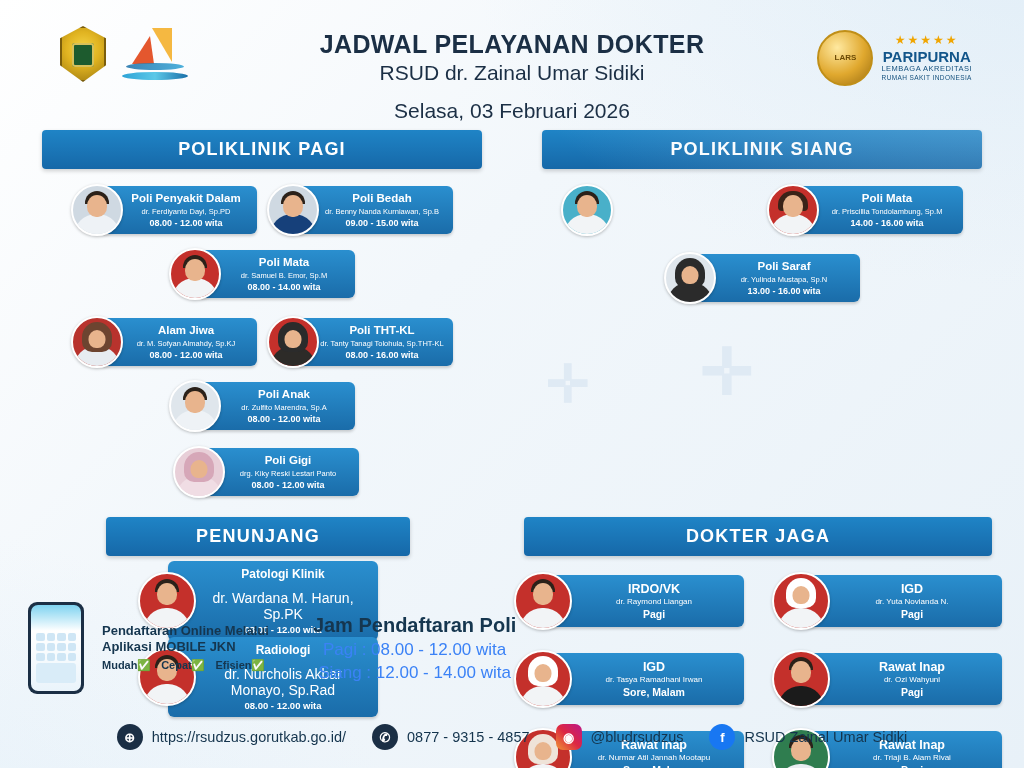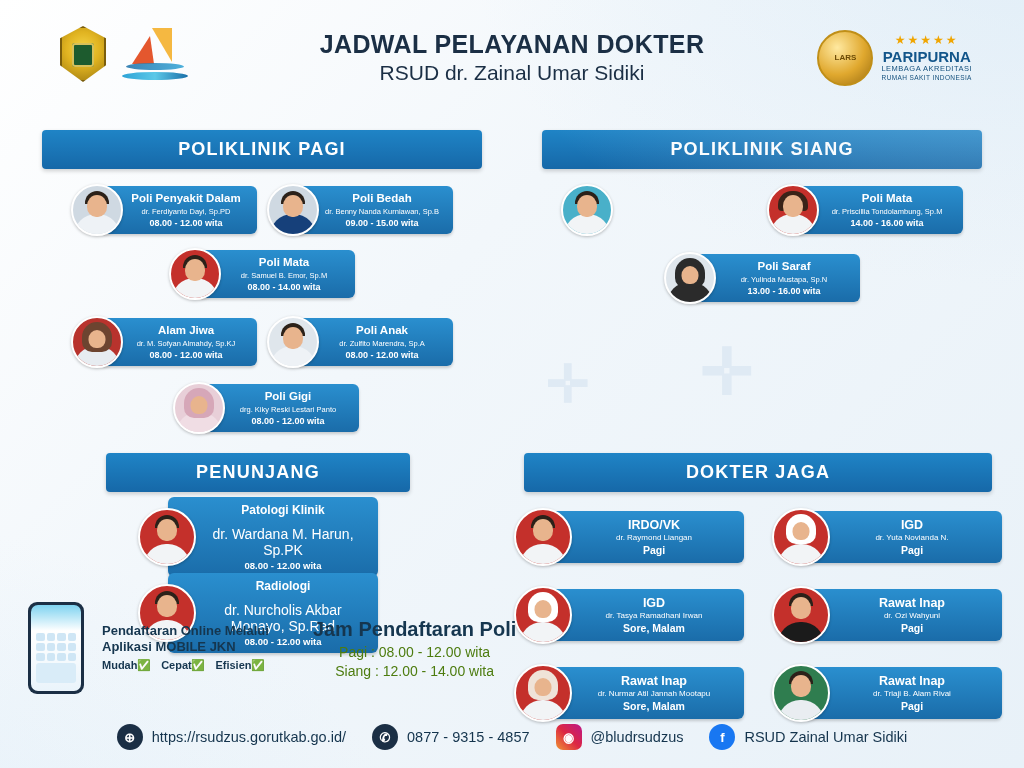--- a/index.html
+++ b/index.html
@@ -217,21 +217,21 @@
     position:absolute; left:5px; right:5px; bottom: 8px; height: 20px;
     background:#d9ecf8; border-radius:3px;
   }
   .jkn-text { line-height: 1.25; }
   .jkn-l1 { font-size: 13px; font-weight: bold; color:#15364f; }
   .jkn-l2 { font-size: 13px; font-weight: bold; color:#15364f; }
   .jkn-tags { margin-top: 4px; font-size: 11px; font-weight: bold; color:#15364f; display:flex; gap:10px; }
   .jkn-tags span .chk { color: #23a455; }
   .jam-daftar { margin-left: 26px; text-align: center; }
   .jam-daftar .h { font-size: 20px; font-weight: bold; color:#15364f; }
-  .jam-daftar .l { font-size: 14px; color:#4d7c0f; margin-top: 3px; }
+  .jam-daftar .l { font-size: 17px; color:#3b82f6; margin-top: 3px; }
 
   footer {
     position: absolute; left: 0; bottom: 0; width: 100%;
     height: 62px; display: flex; align-items: center; justify-content: center;
     gap: 26px;
   }
   .f-item { display: flex; align-items: center; gap: 9px; font-size: 14.5px; color:#14344d; }
   .f-ic {
     width: 26px; height: 26px; border-radius: 50%;
     display: flex; align-items: center; justify-content: center;
@@ -255,20 +255,21 @@
       <div class="sail2"></div>
       <div class="sail1"></div>
       <div class="wave2"></div>
       <div class="wave"></div>
     </div>
   </div>
 
   <div class="title-block">
     <div class="title-main">JADWAL PELAYANAN DOKTER</div>
     <div class="title-sub">RSUD dr. Zainal Umar Sidiki</div>
+    <div class="title-date">Selasa, 03 Februari 2026</div>
   </div>
 
   <div class="accred">
     <div class="accred-medal">LARS</div>
     <div class="accred-text">
       <div class="accred-stars">★★★★★</div>
       <div class="accred-name">PARIPURNA</div>
       <div class="accred-org">LEMBAGA AKREDITASI</div>
       <div class="accred-org2">RUMAH SAKIT INDONESIA</div>
     </div>
@@ -328,20 +329,32 @@
             <div class="hair" style="background:#6d4430"></div>
             <div class="head"></div>
         </div>
         <div class="pill">
           <div class="poli">Alam Jiwa</div>
           <div class="dokter">dr. M. Sofyan Almahdy, Sp.KJ</div>
           <div class="jam">08.00 - 12.00 wita</div>
         </div>
       </div>
       <div class="card">
+        <div class="avatar hijab" style="background:#c4302b">
+          <div class="body" style="background:#2d2b28"></div>
+            <div class="hair" style="background:#2b2b2b"></div>
+            <div class="head"></div>
+        </div>
+        <div class="pill">
+          <div class="poli">Poli THT-KL</div>
+          <div class="dokter">dr. Tanty Tanagi Tolohula, Sp.THT-KL</div>
+          <div class="jam">08.00 - 16.00 wita</div>
+        </div>
+      </div>
+      <div class="card">
         <div class="avatar" style="background:#dfe6ec">
           <div class="body" style="background:#eef2f6"></div>
             <div class="hair"></div>
             <div class="head"></div>
         </div>
         <div class="pill">
           <div class="poli">Poli Anak</div>
           <div class="dokter">dr. Zulfito Marendra, Sp.A</div>
           <div class="jam">08.00 - 12.00 wita</div>
         </div>

